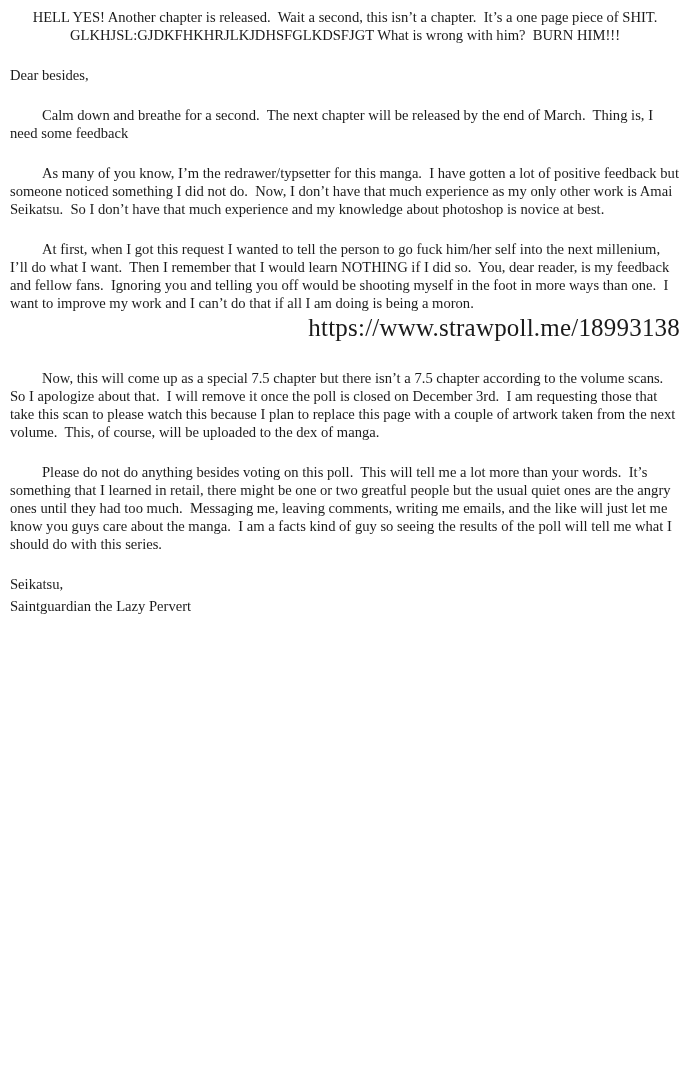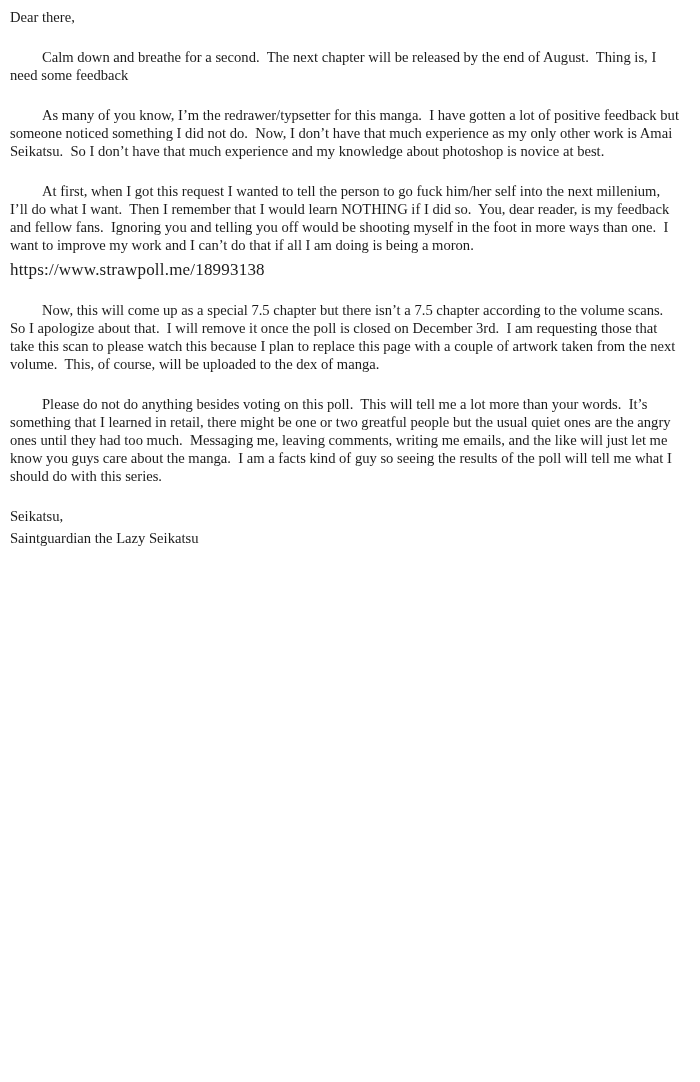--- a/index.html
+++ b/index.html
@@ -24,53 +24,54 @@
     white-space: pre-wrap;
     margin: 0 0 22px 0;
   }
   .para.indent { text-indent: 32px; }
   .header-rant {
     text-align: center;
     padding: 0 8px;
   }
   .section-a .para:last-child { margin-bottom: 3px; }
   .url-line {
-    text-align: left;
-    font-size: 17px;
+    text-align: right;
+    font-size: 25px;
     line-height: 26px;
     letter-spacing: 0.2px;
-    margin: 0 0 18px 0;
+    margin: 0 0 28px 0;
     white-space: pre-wrap;
   }
   .closing { margin-bottom: 16px; }
   .signature-block .para { margin: 0; }
   .signature-block .signature-line { margin-top: 4px; }
 </style>
 </head>
 <body>
 
 <div class="page">
 
+  <p class="para header-rant">HELL YES! Another chapter is released.  Wait a second, this isn’t a chapter.  It’s a one page piece of SHIT.  GLKHJSL:GJDKFHKHRJLKJDHSFGLKDSFJGT What is wrong with him?  BURN HIM!!!</p>
 
-  <p class="para">Dear there,</p>
+  <p class="para">Dear besides,</p>
 
   <div class="section section-a">
 
-  <p class="para indent">Calm down and breathe for a second.  The next chapter will be released by the end of August.  Thing is, I need some feedback</p>
+  <p class="para indent">Calm down and breathe for a second.  The next chapter will be released by the end of March.  Thing is, I need some feedback</p>
       <p class="para indent">As many of you know, I’m the redrawer/typsetter for this manga.  I have gotten a lot of positive feedback but someone noticed something I did not do.  Now, I don’t have that much experience as my only other work is Amai Seikatsu.  So I don’t have that much experience and my knowledge about photoshop is novice at best.</p>
       <p class="para indent">At first, when I got this request I wanted to tell the person to go fuck him/her self into the next millenium, I’ll do what I want.  Then I remember that I would learn NOTHING if I did so.  You, dear reader, is my feedback and fellow fans.  Ignoring you and telling you off would be shooting myself in the foot in more ways than one.  I want to improve my work and I can’t do that if all I am doing is being a moron.</p>
     </div>
 
   <p class="url-line">https://www.strawpoll.me/18993138</p>
 
   <div class="section section-b">
 
   <p class="para indent">Now, this will come up as a special 7.5 chapter but there isn’t a 7.5 chapter according to the volume scans.  So I apologize about that.  I will remove it once the poll is closed on December 3rd.  I am requesting those that take this scan to please watch this because I plan to replace this page with a couple of artwork taken from the next volume.  This, of course, will be uploaded to the dex of manga.</p>
       <p class="para indent">Please do not do anything besides voting on this poll.  This will tell me a lot more than your words.  It’s something that I learned in retail, there might be one or two greatful people but the usual quiet ones are the angry ones until they had too much.  Messaging me, leaving comments, writing me emails, and the like will just let me know you guys care about the manga.  I am a facts kind of guy so seeing the results of the poll will tell me what I should do with this series.</p>
     </div>
 
 
   <div class="signature-block">
     <p class="para signoff-line">Seikatsu,</p>
-    <p class="para signature-line">Saintguardian the Lazy Seikatsu</p>
+    <p class="para signature-line">Saintguardian the Lazy Pervert</p>
   </div>
 
 </div>
 
 </body></html>

